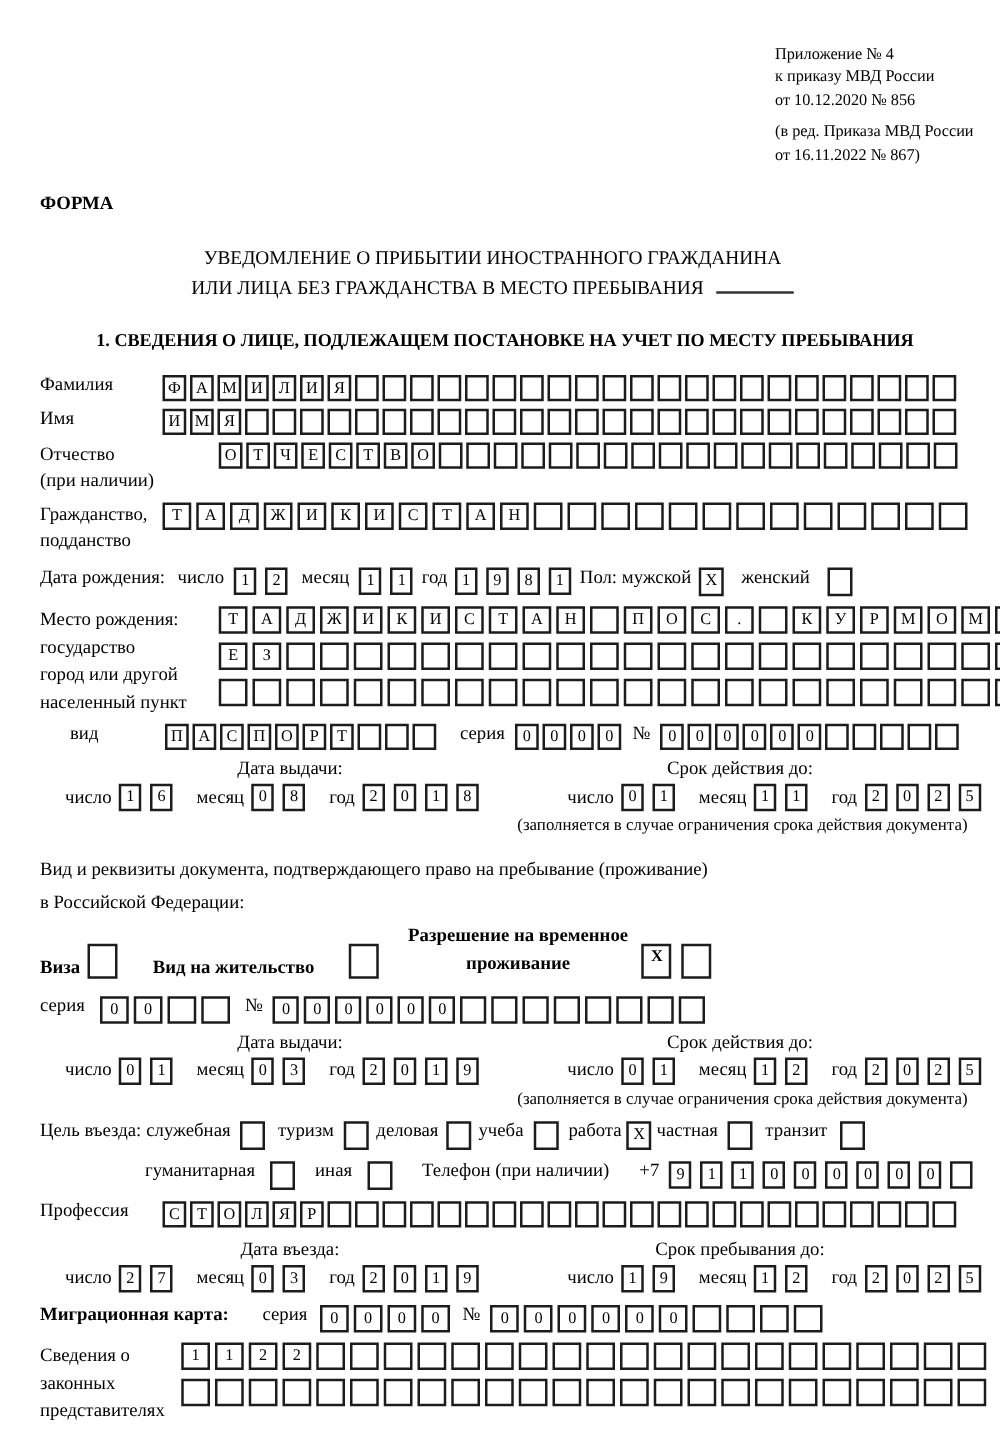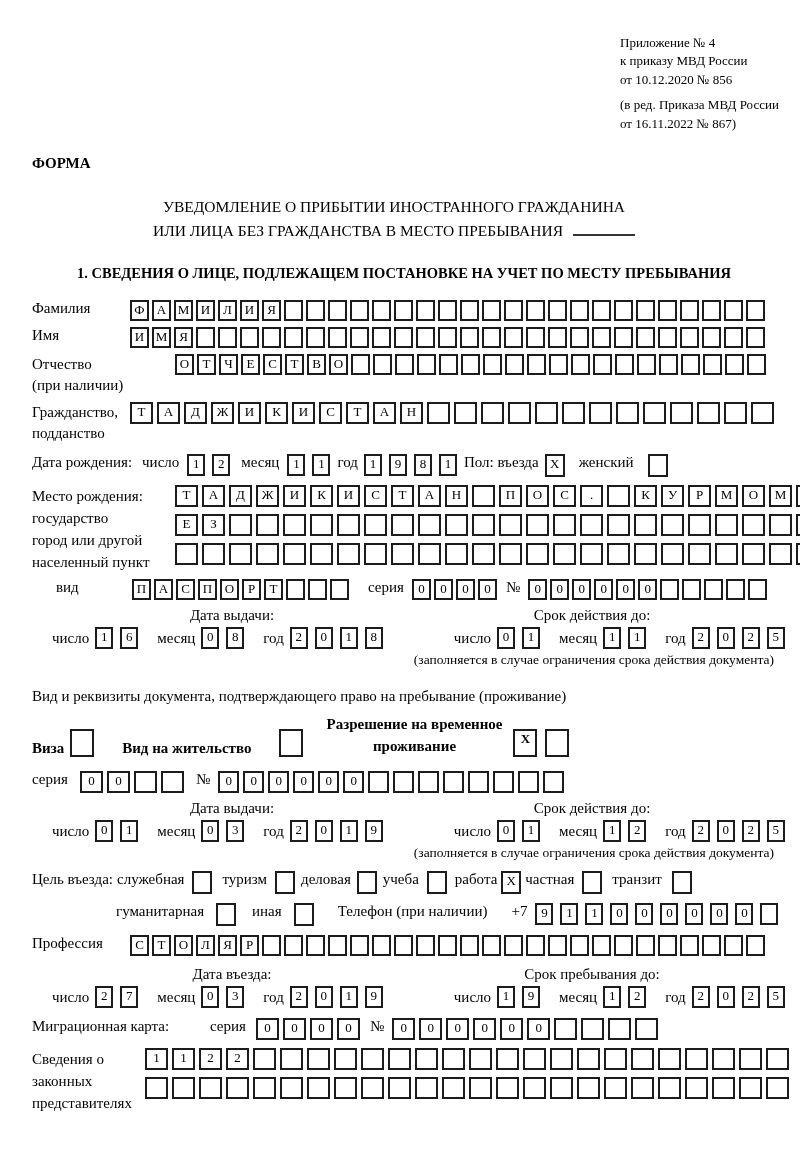--- a/index.html
+++ b/index.html
@@ -12,21 +12,21 @@
   .hdr { margin-left:588px; font-size:13px; line-height:1.42; }
   .hdr .grp2 { margin-top:7px; }
   .forma { width:736px; font-weight:bold; margin-top:22px; font-size:15px; }
   .title { width:724px; text-align:center; font-weight:normal; font-size:15.5px; margin-top:23px; line-height:1.55; }
   .blank-line { display:inline-block; width:62px; height:13px; border-bottom:2px solid #333; margin-left:10px; }
   .sec { width:744px; text-align:center; font-weight:bold; font-size:14.5px; margin-top:22px; }
   
   .frow { display:flex; margin-top:6px; }
   .frow.top { align-items:flex-start; }
   .flabel { flex:none; }
-  .flabel2 { flex:none; line-height:21px; } .w76{width:76px;} .w98{width:98px;} .w143{width:143px;} .w113{width:113px;} .w178{width:178px;}
+  .flabel2 { flex:none; line-height:21px; } .w76{width:76px;} .w98{width:98px;} .w143{width:143px;} .w113{width:113px;} .w178{width:178px;font-weight:bold;}
   .ml4{margin-left:4px;} .ml6{margin-left:6px;} .ml8{margin-left:8px;} .ml10{margin-left:10px;}
   .ml12{margin-left:12px;} .ml14{margin-left:14px;} .ml16{margin-left:16px;} .ml20{margin-left:20px;}
   .ml24{margin-left:24px;} .ml28{margin-left:28px;} .ml84{margin-left:84px;}
   
   .cg { display:flex; flex:none; }
   .cell {
     box-sizing:border-box; flex:none; width:19px; height:21px;
     border:2px solid #1c1c1c; margin-right:3px; background:#fff;
     font-size:13px; line-height:16px; text-align:center;
   }
@@ -233,21 +233,21 @@
         <span class="cell">1</span>
         <span class="cell">1</span>
       </div>
     <span>год</span>
     <div class="cg date ml6">
         <span class="cell">1</span>
         <span class="cell">9</span>
         <span class="cell">8</span>
         <span class="cell">1</span>
       </div>
-    <span>Пол: въезда</span>
+    <span>Пол: мужской</span>
     <div class="cg bx ml6">
         <span class="cell">X</span>
       </div>
     <span class="ml14">женский</span>
     <div class="cg bx ml14">
         <span class="cell"></span>
       </div>
   </div>
 
   <div class="blk">
@@ -415,20 +415,21 @@
         <span class="cell">2</span>
         <span class="cell">0</span>
         <span class="cell">2</span>
         <span class="cell">5</span>
       </div>
   </div>
   <div class="note-r">(заполняется в случае ограничения срока действия документа)</div>
 
   <div class="intro">
     <div>Вид и реквизиты документа, подтверждающего право на пребывание (проживание)</div>
+    <div>в Российской Федерации:</div>
   </div>
 
   <div class="visa-row">
     <span>Виза</span>
     <div class="cg tall ml6">
         <span class="cell"></span>
       </div>
     <span class="ml28">Вид на жительство</span>
     <div class="cg tall ml28">
         <span class="cell"></span>

